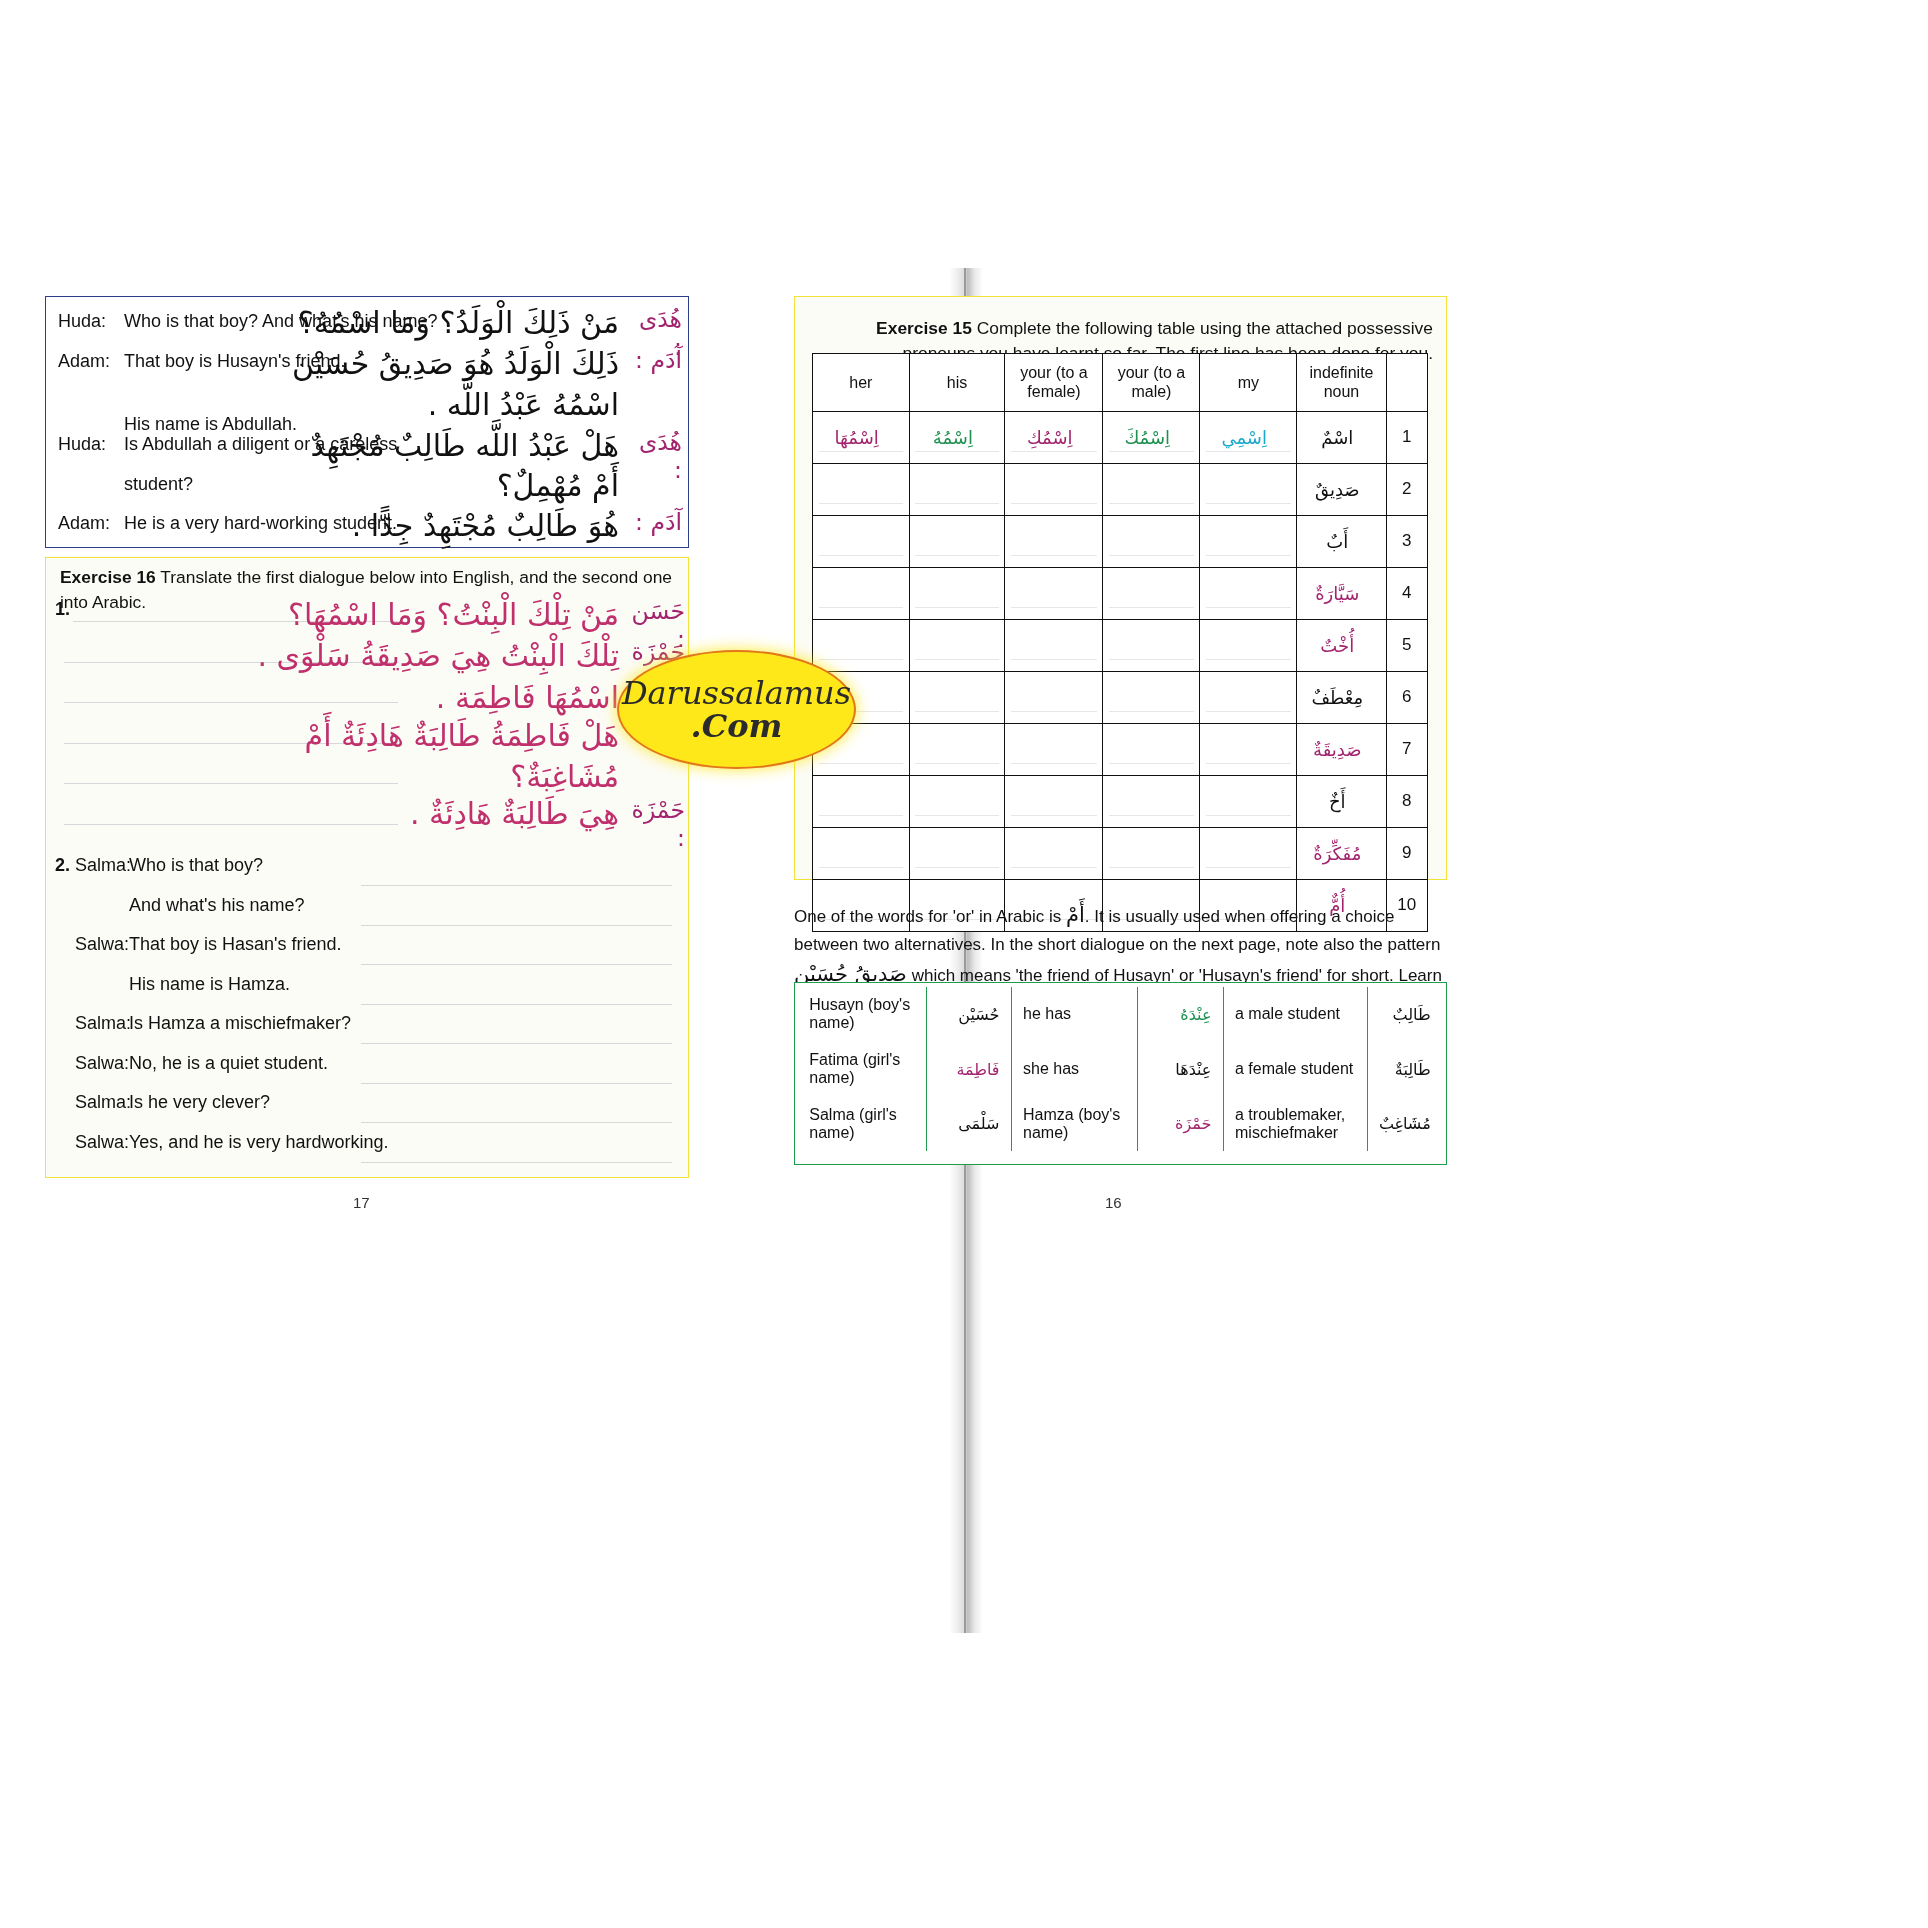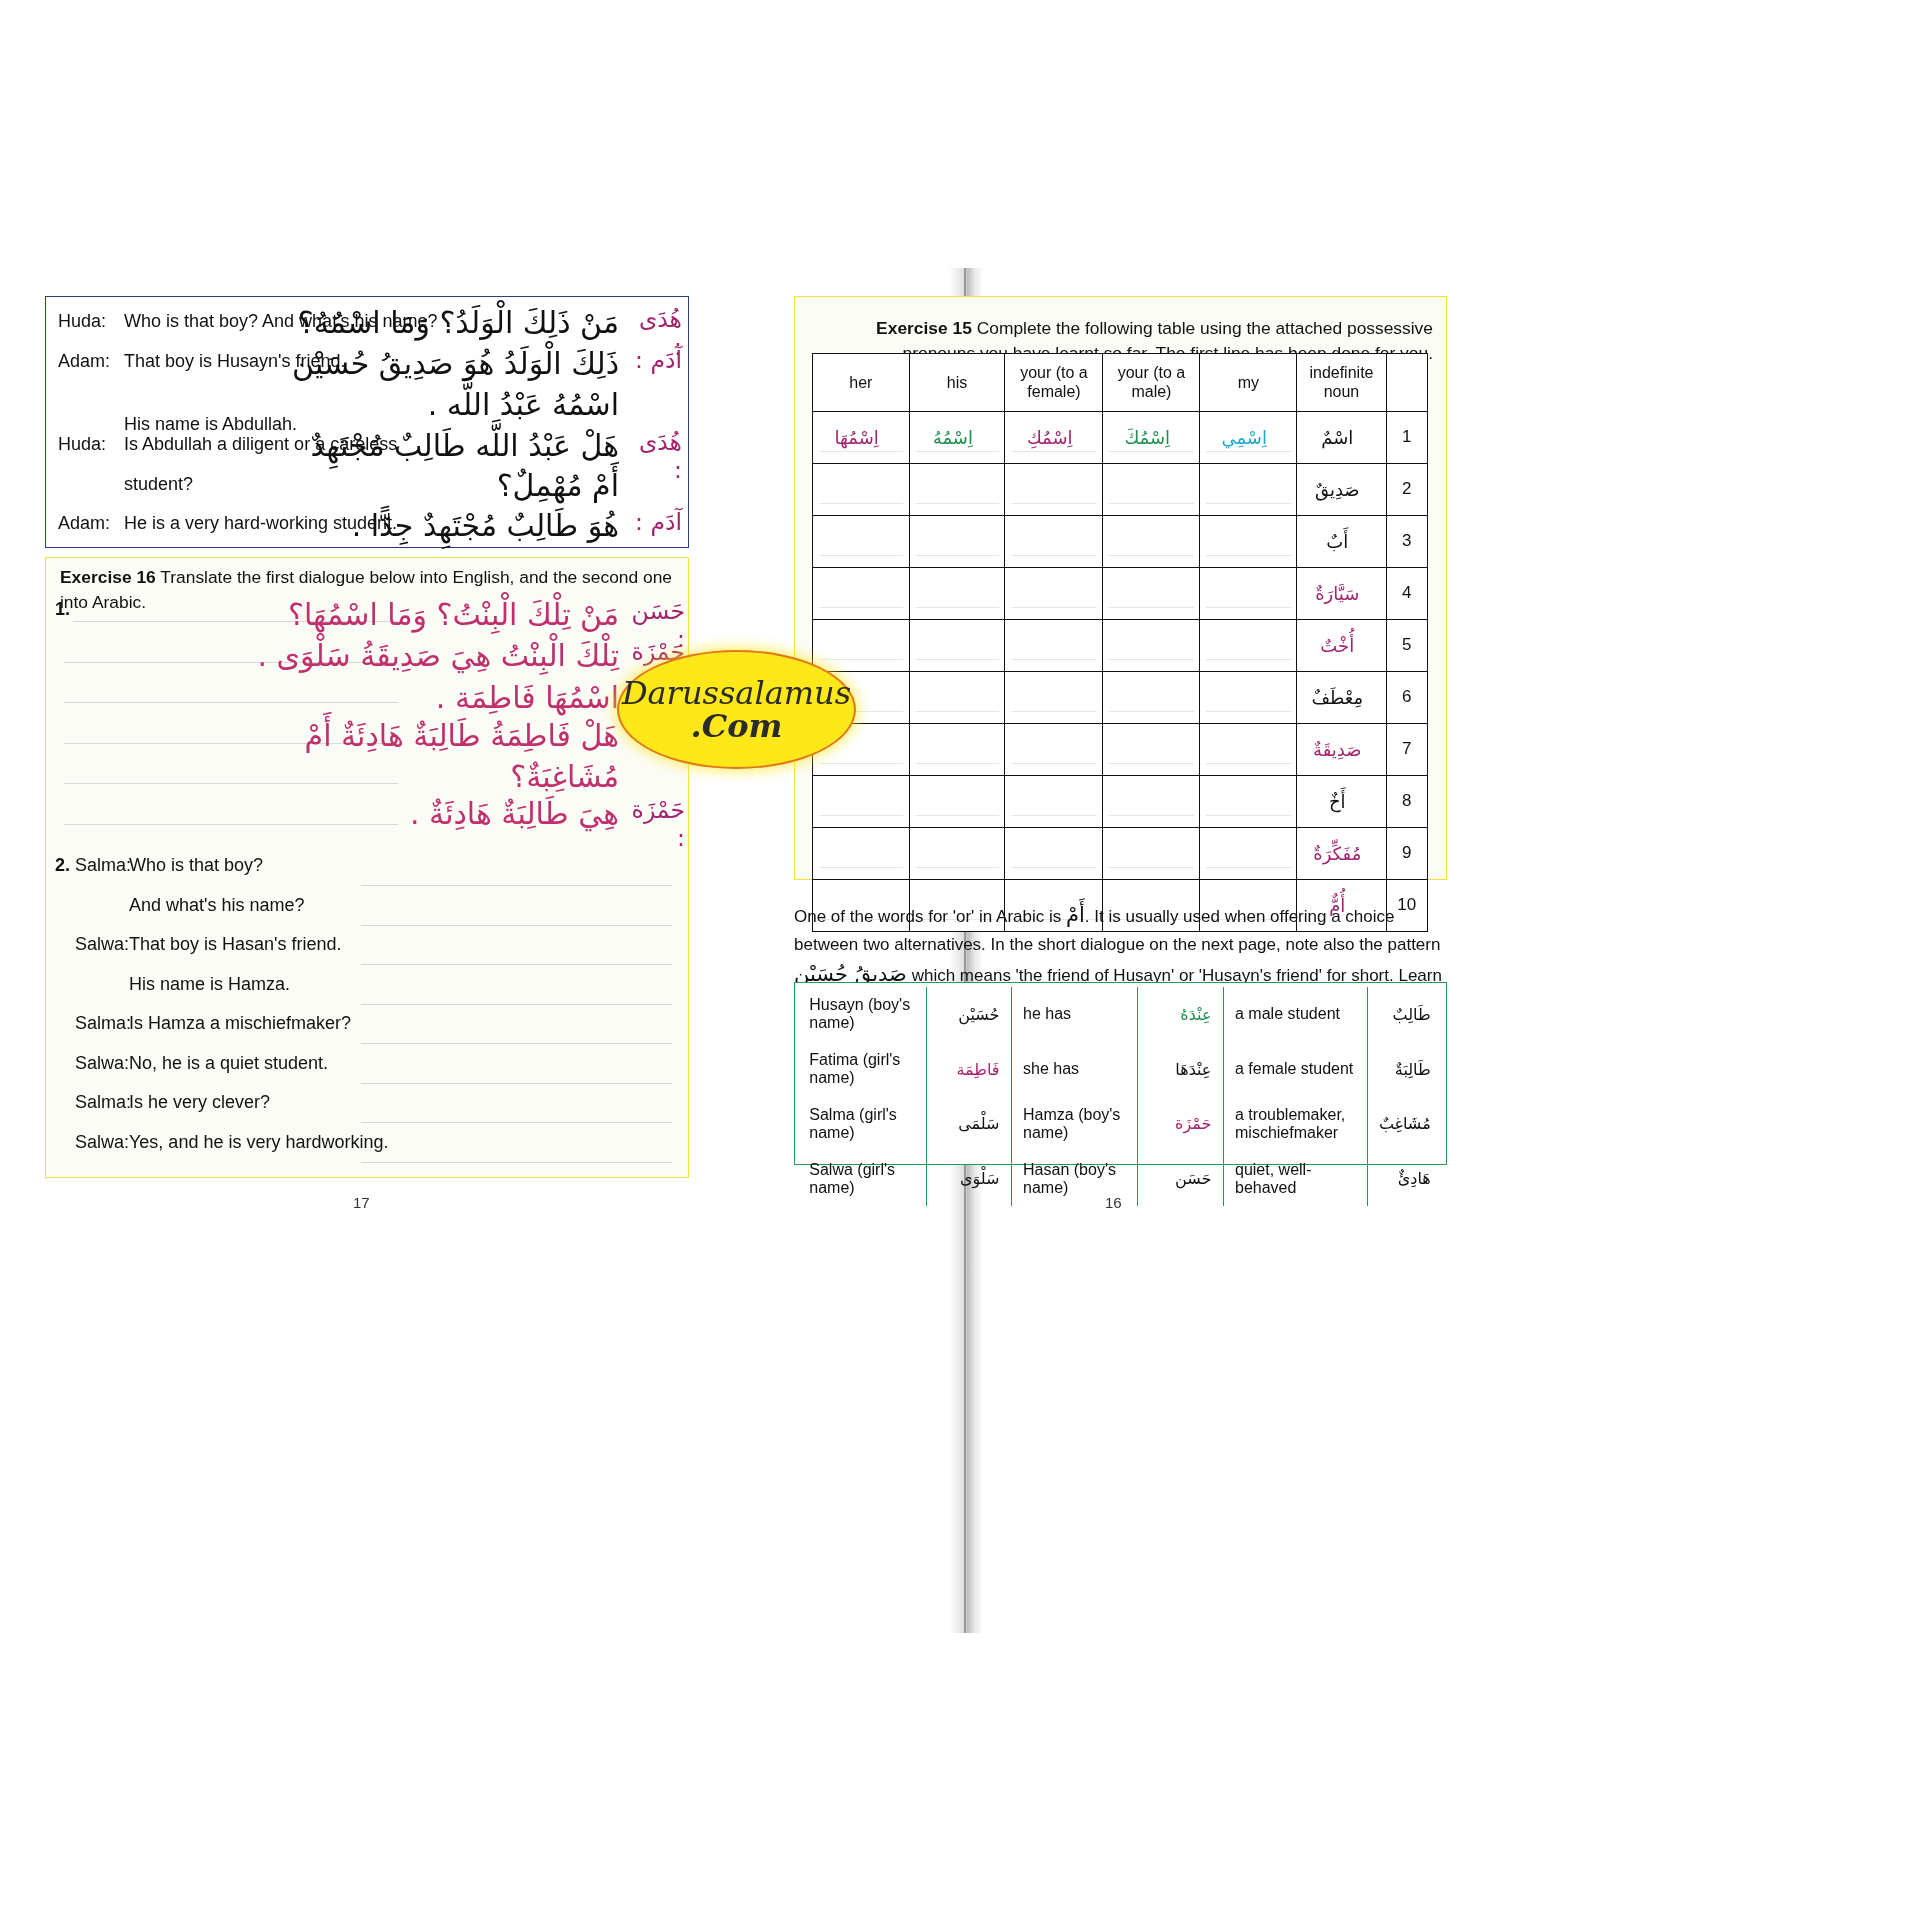--- a/index.html
+++ b/index.html
@@ -349,28 +349,20 @@
         <td class="arw last">طَالِبَةٌ</td>
       </tr>
       <tr>
         <td>Salma (girl's name)</td>
         <td class="arw">سَلْمَى</td>
         <td>Hamza (boy's name)</td>
         <td class="arw" style="color:#a3246e;">حَمْزَة</td>
         <td>a troublemaker, mischiefmaker</td>
         <td class="arw last">مُشَاغِبٌ</td>
       </tr>
-      <tr>
-        <td>Salwa (girl's name)</td>
-        <td class="arw">سَلْوَى</td>
-        <td>Hasan (boy's name)</td>
-        <td class="arw">حَسَن</td>
-        <td>quiet, well-behaved</td>
-        <td class="arw last">هَادِئٌ</td>
-      </tr>
     </tbody>
   </table>
 
   <div class="pageno" style="left:1105px;top:1194px;">16</div>
 
   <div class="wm">
     <span>Darussalamus</span>
     <span class="l2">.Com</span>
   </div>
 

